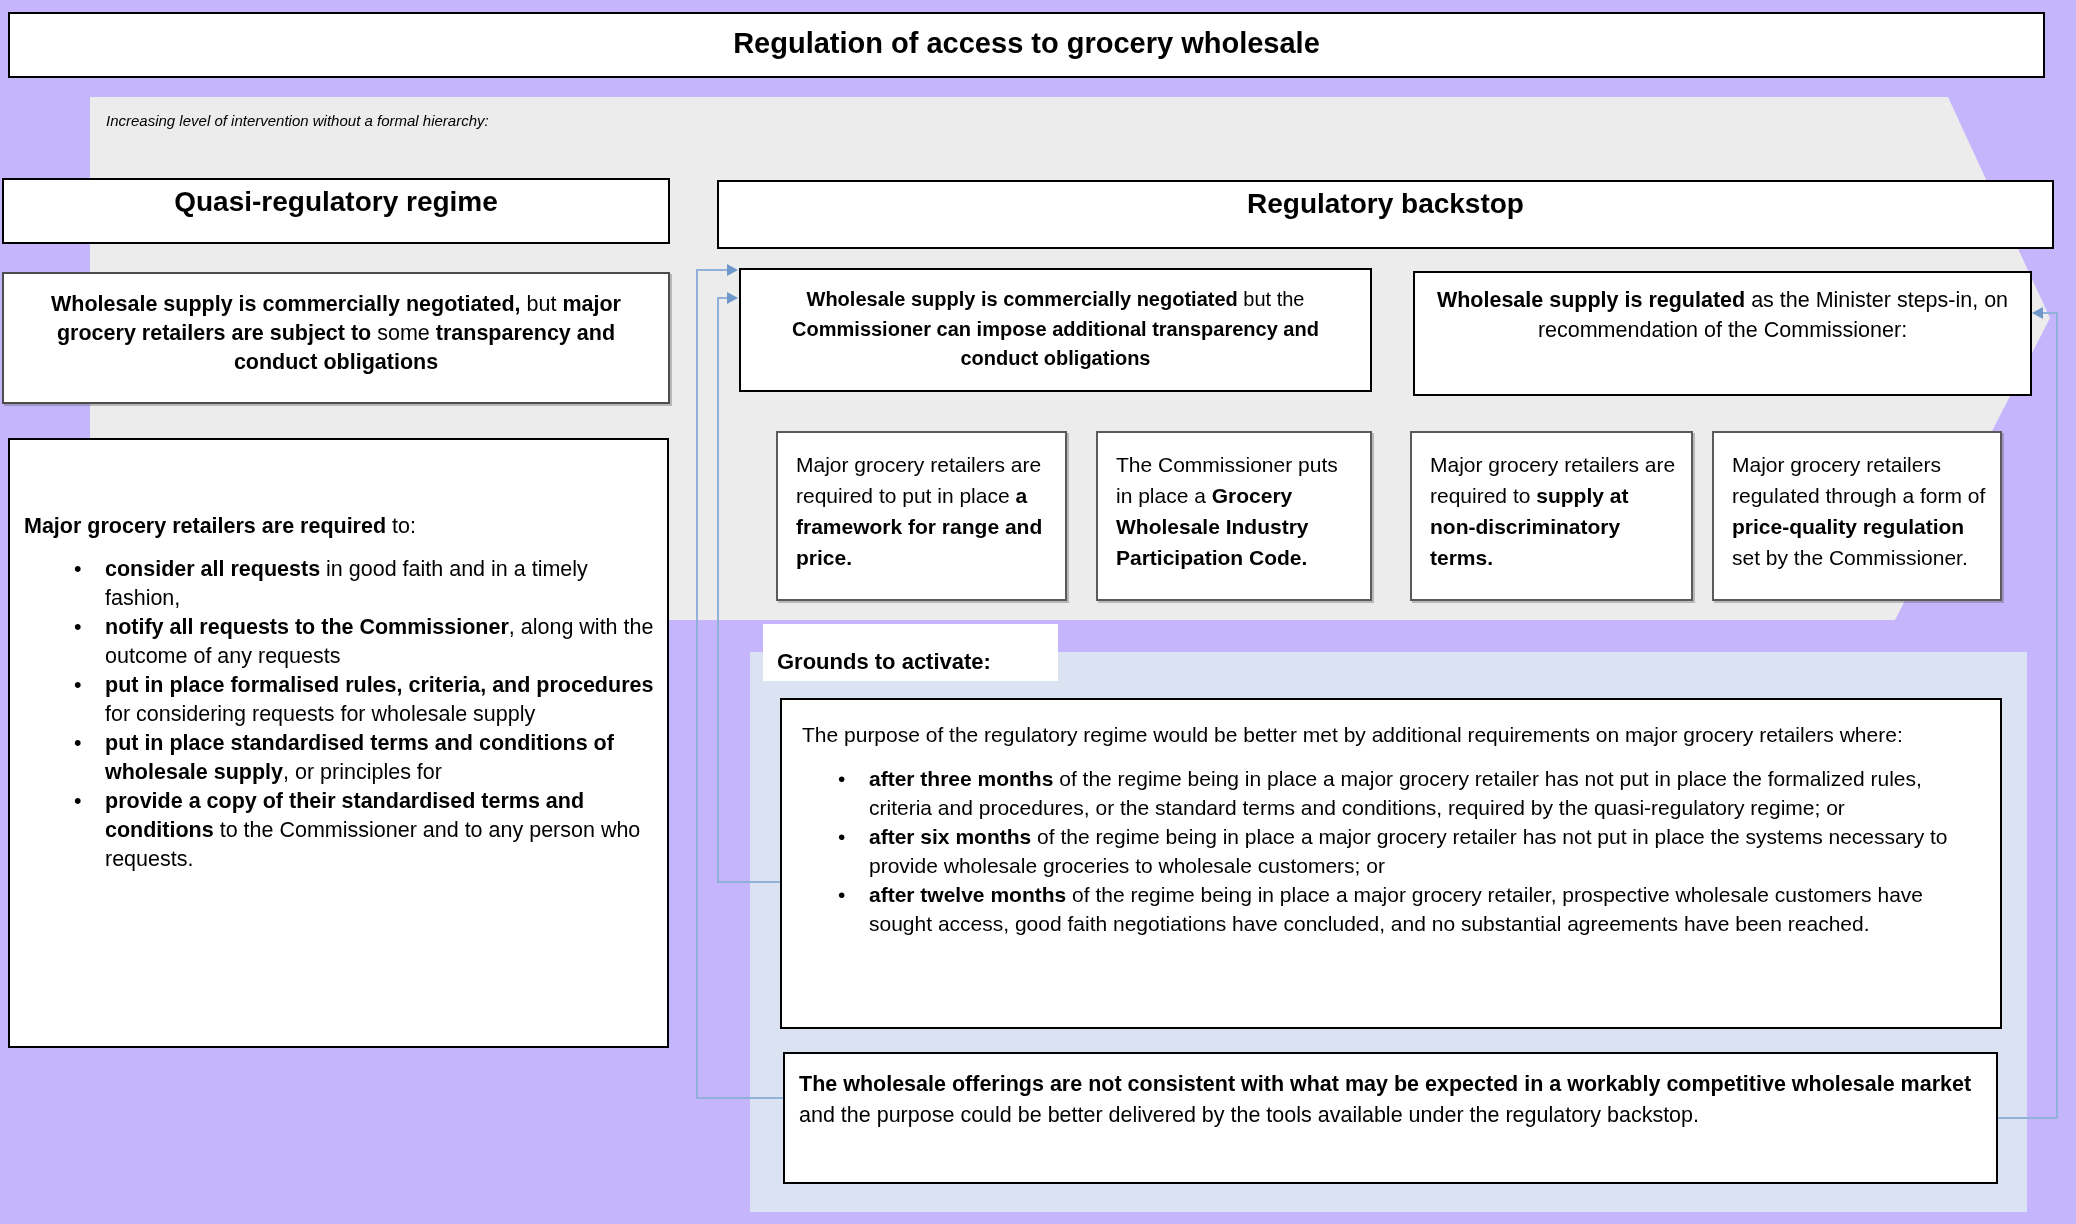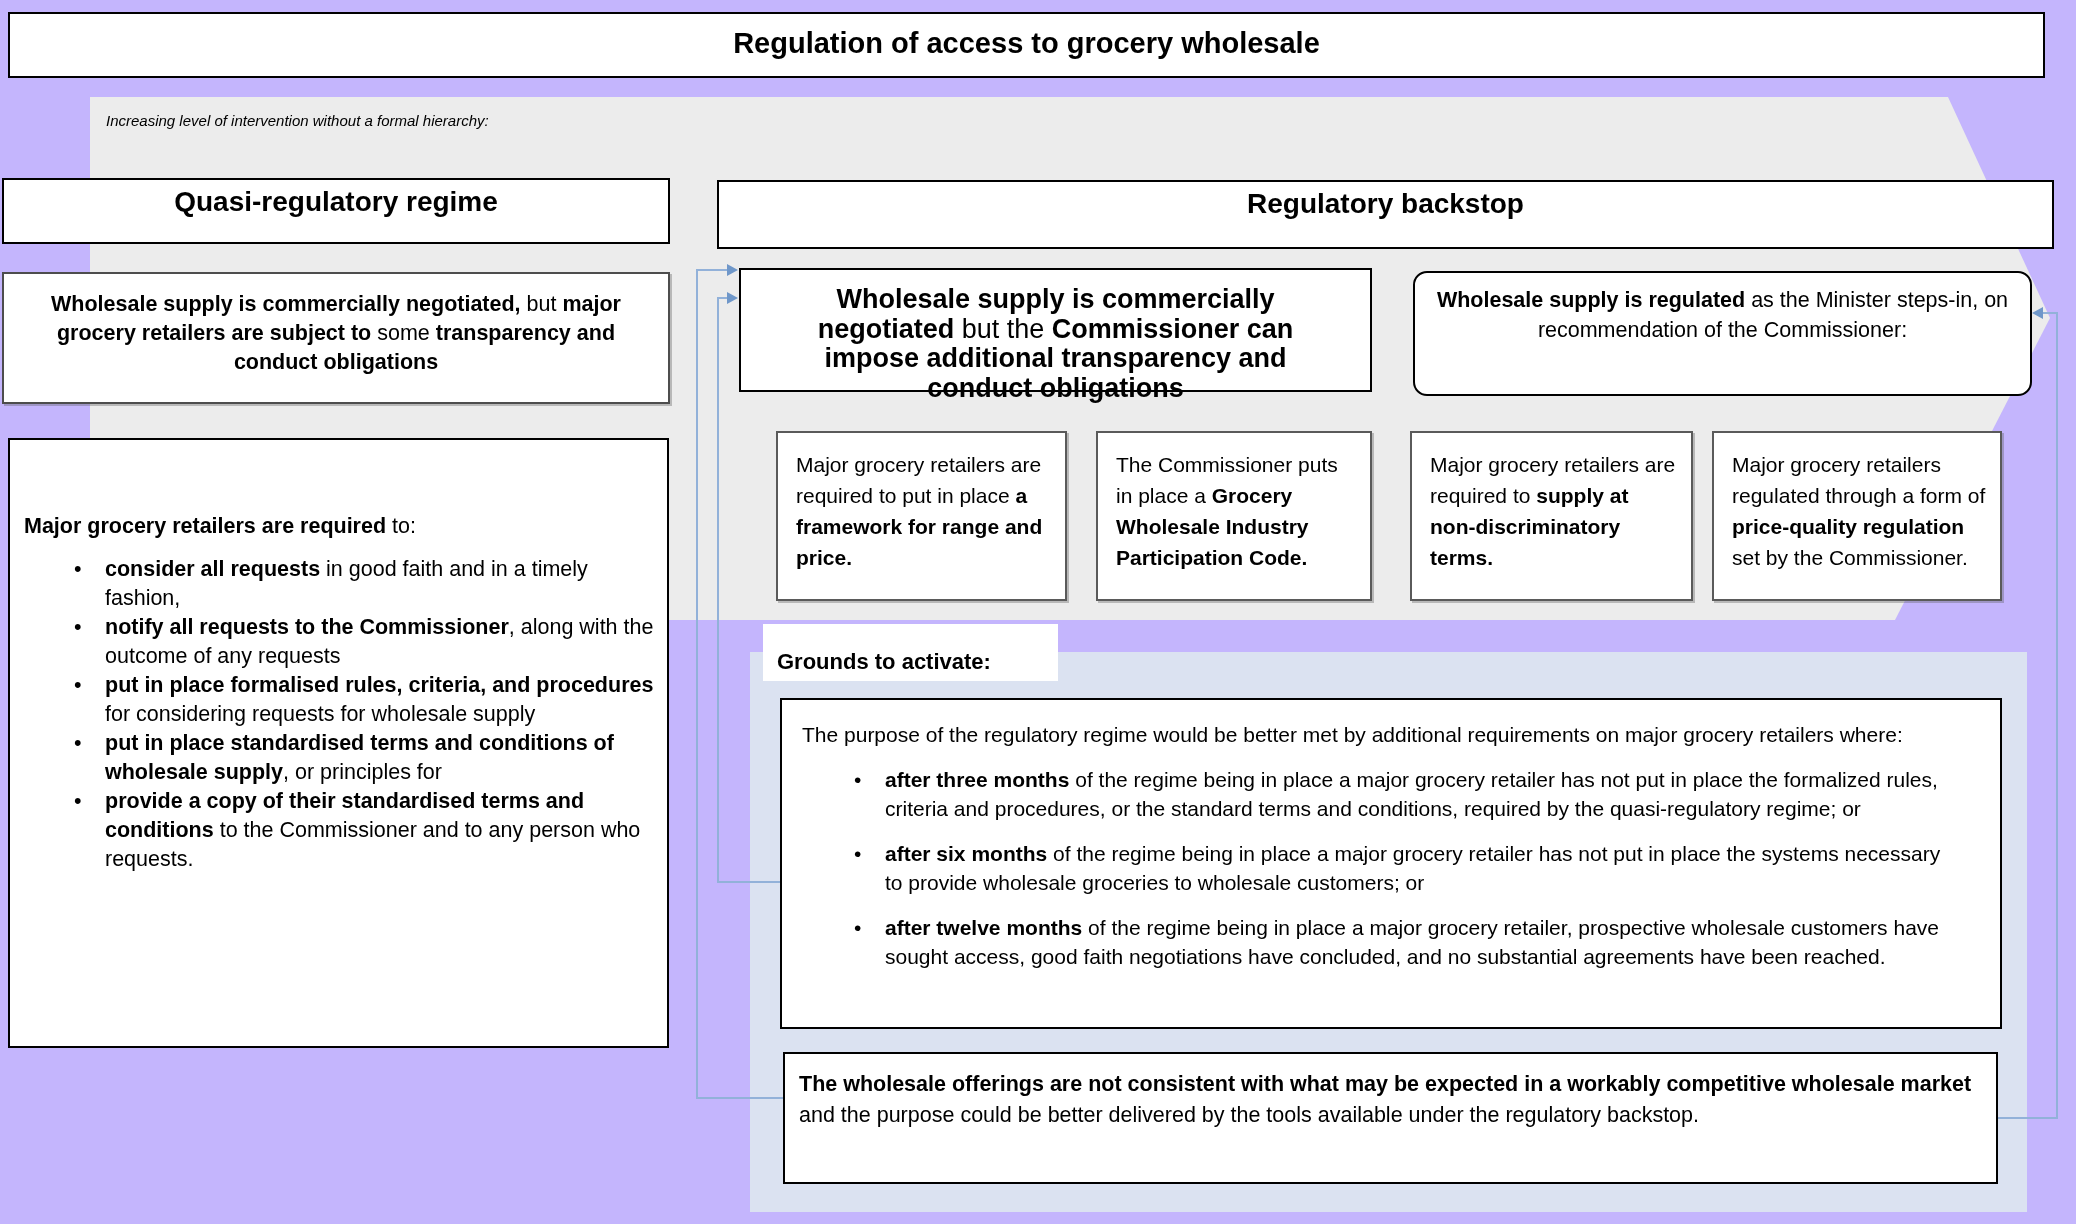--- a/index.html
+++ b/index.html
@@ -20,44 +20,44 @@
   .blackbox{border:2px solid #000;background:#fff;}
   .graybox{border:2px solid #4d4d4d;background:#fff;box-shadow:2px 2px 0 rgba(90,90,90,.35);}
   .hdr{display:flex;align-items:flex-start;justify-content:center;padding-top:6px;font-size:28px;font-weight:700;}
   .quasi-header{left:2px;top:178px;width:668px;height:66px;}
   .backstop-header{left:717px;top:180px;width:1337px;height:69px;}
   .quasi-summary{left:2px;top:272px;width:668px;height:132px;text-align:center;
     padding:16px 26px 0 26px;font-size:21.5px;line-height:29px;}
   .quasi-reqs{left:8px;top:438px;width:661px;height:610px;padding:72px 12px 0 14px;
     font-size:21.5px;line-height:29px;}
   .mid-box{left:739px;top:268px;width:633px;height:124px;text-align:center;
-    padding:15px 30px 0 30px;font-size:27px;line-height:29.5px;}
+    padding:15px 30px 0 30px;font-size:20px;line-height:29.5px;}
   .right-box{left:1413px;top:271px;width:619px;height:125px;text-align:center;
-    padding:13px 18px 0 18px;font-size:21.5px;line-height:29.5px;border-radius:14px;}
+    padding:13px 18px 0 18px;font-size:21.5px;line-height:29.5px;}
   .card{top:431px;height:170px;border:2px solid #5a5a5a;background:#fff;
     box-shadow:2px 2px 0 rgba(90,90,90,.35);padding:16px 14px 0 18px;font-size:21px;line-height:31px;}
   .card1{left:776px;width:291px;}
   .card2{left:1096px;width:276px;}
   .card3{left:1410px;width:283px;}
   .card4{left:1712px;width:290px;}
   
   .blue-panel{left:750px;top:652px;width:1277px;height:560px;background:#dbe2f1;}
   .grounds-chip{left:763px;top:624px;width:295px;height:57px;background:#fff;
     display:flex;align-items:flex-end;padding:0 0 6px 14px;}
   .grounds-chip .t{font-size:22px;font-weight:700;}
   .purpose-box{left:780px;top:698px;width:1222px;height:331px;padding:20px 24px 0 20px;
     font-size:21px;line-height:29px;}
   .offer-box{left:783px;top:1052px;width:1215px;height:132px;padding:15px 20px 0 14px;
     font-size:21.5px;line-height:31px;}
   
   ul.blt{margin:14px 0 0 0;padding:0 0 0 50px;list-style:none;}
   ul.blt li{position:relative;padding-left:31px;margin:0;}
   ul.blt li::before{content:"\2022";position:absolute;left:0;top:0;}
   ul.blt2{margin:15px 0 0 0;padding:0 0 0 36px;list-style:none;}
-  ul.blt2 li{position:relative;padding-left:31px;margin:16px;}
+  ul.blt2 li{position:relative;padding-left:31px;margin:0;}
   ul.blt2 li::before{content:"\2022";position:absolute;left:0;top:0;}
   .b{font-weight:700;}
   
   .cline{background:#92b1d9;}
   .arrow-r{width:0;height:0;border-top:6px solid transparent;border-bottom:6px solid transparent;border-left:11px solid #6f97c9;}
   .arrow-l{width:0;height:0;border-top:6px solid transparent;border-bottom:6px solid transparent;border-right:11px solid #6f97c9;}
 </style>
 </head>
 <body>
 

